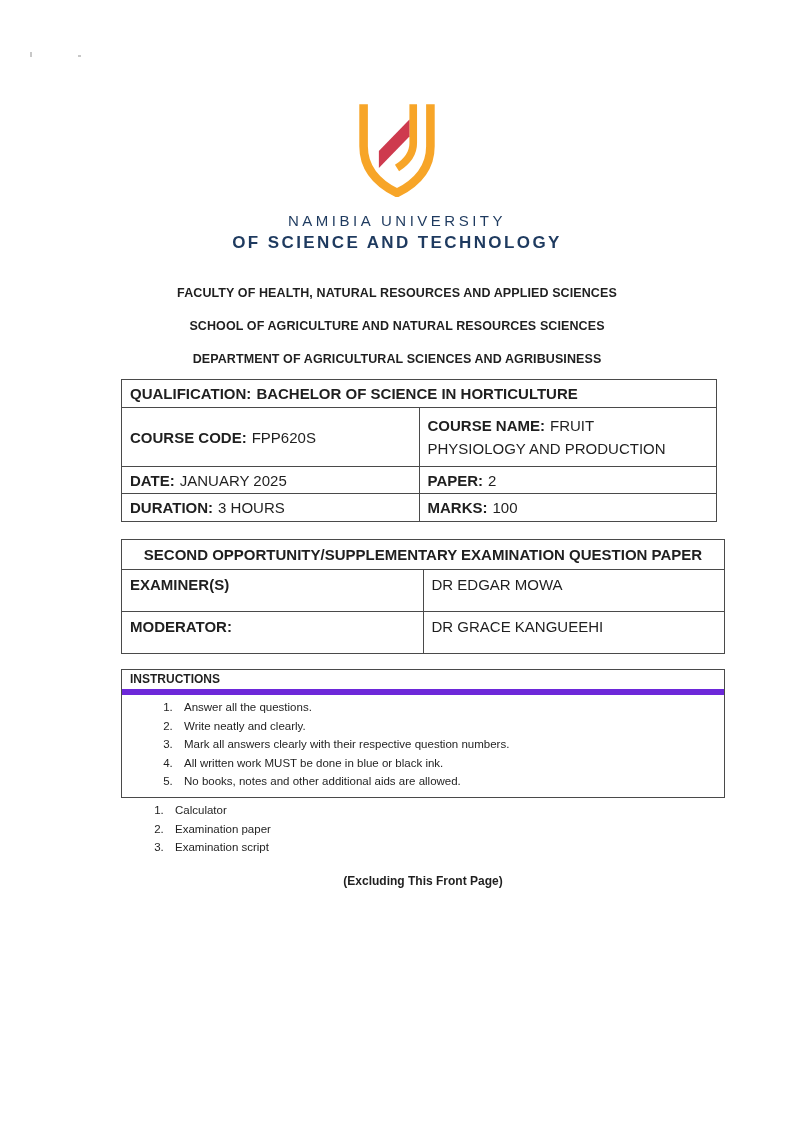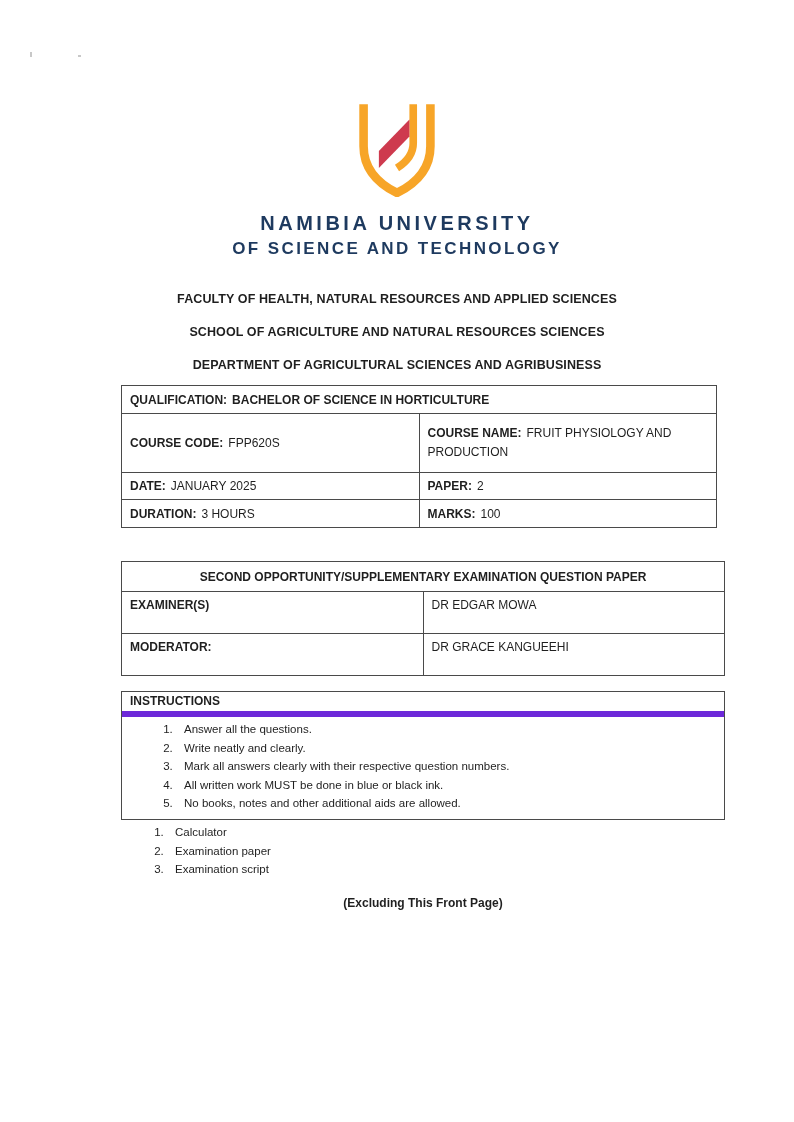--- a/index.html
+++ b/index.html
@@ -8,46 +8,46 @@
     font-family:"Liberation Sans",sans-serif;color:#1f1f1f;
     -webkit-font-smoothing:antialiased;
   }
   .speck{position:absolute;background:#9a9a9a;opacity:.55;}
   .speck.a{left:30px;top:52px;width:2px;height:5px;}
   .speck.b{left:78px;top:55px;width:3px;height:2px;}
 
   
   .logo-block{padding-top:101px;text-align:center;}
   .logo-svg{display:block;margin:0 auto;}
-  .wordmark1{margin-top:15px;font-size:20px;font-weight:bold;letter-spacing:3.5px;color:#1e3a5f;}
+  .wordmark1{margin-top:15px;font-size:15px;font-weight:normal;letter-spacing:3.5px;color:#1e3a5f;}
   .wordmark2{margin-top:4px;font-size:17px;font-weight:600;letter-spacing:2.4px;color:#1e3a5f;}
 
   
   .faculty-block{margin-top:33px;text-align:center;}
   .faculty-line{font-weight:bold;font-size:12.5px;margin-bottom:19px;letter-spacing:.1px;}
 
   
   .content{margin-left:121px;width:604px;}
 
   table{border-collapse:collapse;table-layout:fixed;}
-  td{border:1px solid #4a4a4a;padding:3px 8px;font-size:12px;vertical-align:middle;}
+  td{border:1px solid #4a4a4a;padding:3px 8px;font-size:15px;vertical-align:middle;}
   .lbl{font-weight:bold;}
   .val{margin-left:5px;}
   .val.b{font-weight:bold;}
 
   .qual-table{width:596px;margin-top:13px;}
   .qual-table .c1{width:42%;}
   .qual-table .r1 td{height:21px;}
   .qual-table .r2 td{height:24px;}
   .qual-table .r3 td{height:52px;}
   .qual-table .r4 td{height:20px;}
   .qual-table .r5 td{height:21px;}
   .wrap-narrow{display:inline-block;width:250px;line-height:1.55;vertical-align:middle;}
 
-  .exam-table{width:604px;margin-top:33px;}
+  .exam-table{width:604px;margin-top:17px;}
   .exam-table .c1{width:18%;}
   .exam-table .hdr td{height:23px;text-align:center;font-weight:bold;}
   .exam-table .r td{height:32px;vertical-align:top;padding-top:6px;}
 
   .instr-box{margin-top:15px;width:602px;border:1px solid #4a4a4a;}
   .instr-title{border-bottom:6px solid #6d28d9;font-weight:bold;font-size:12px;padding:2px 8px 3px 8px;}
   ol.instr{margin:5px 0 7px 0;padding-left:54px;font-size:11.5px;}
   ol.instr li{padding-left:8px;margin:3px 0;line-height:1.35;}
 
   .perm-title{margin-top:6px;font-weight:bold;font-size:12px;}

